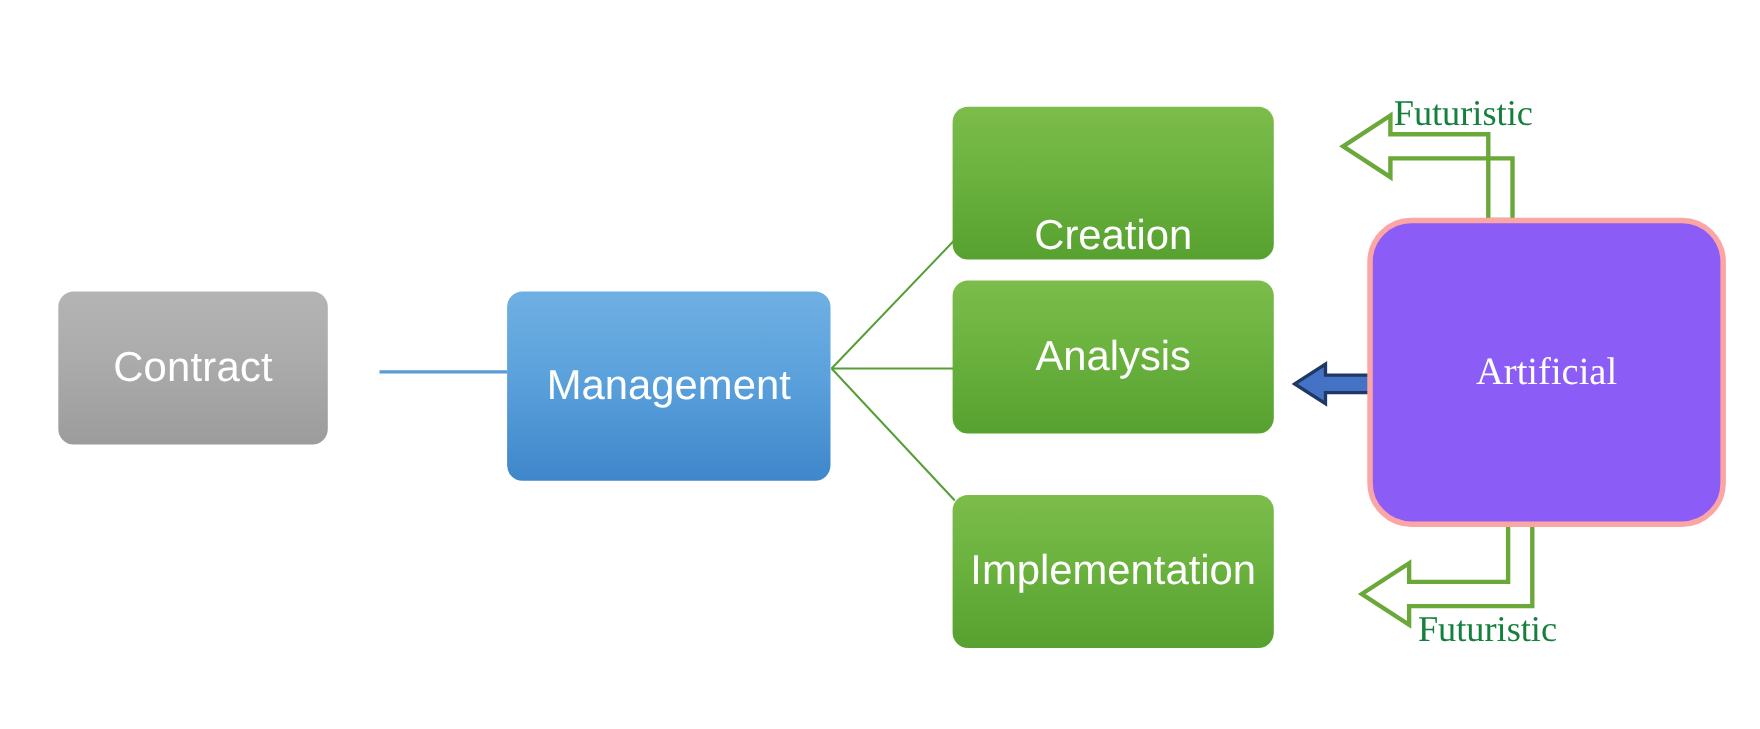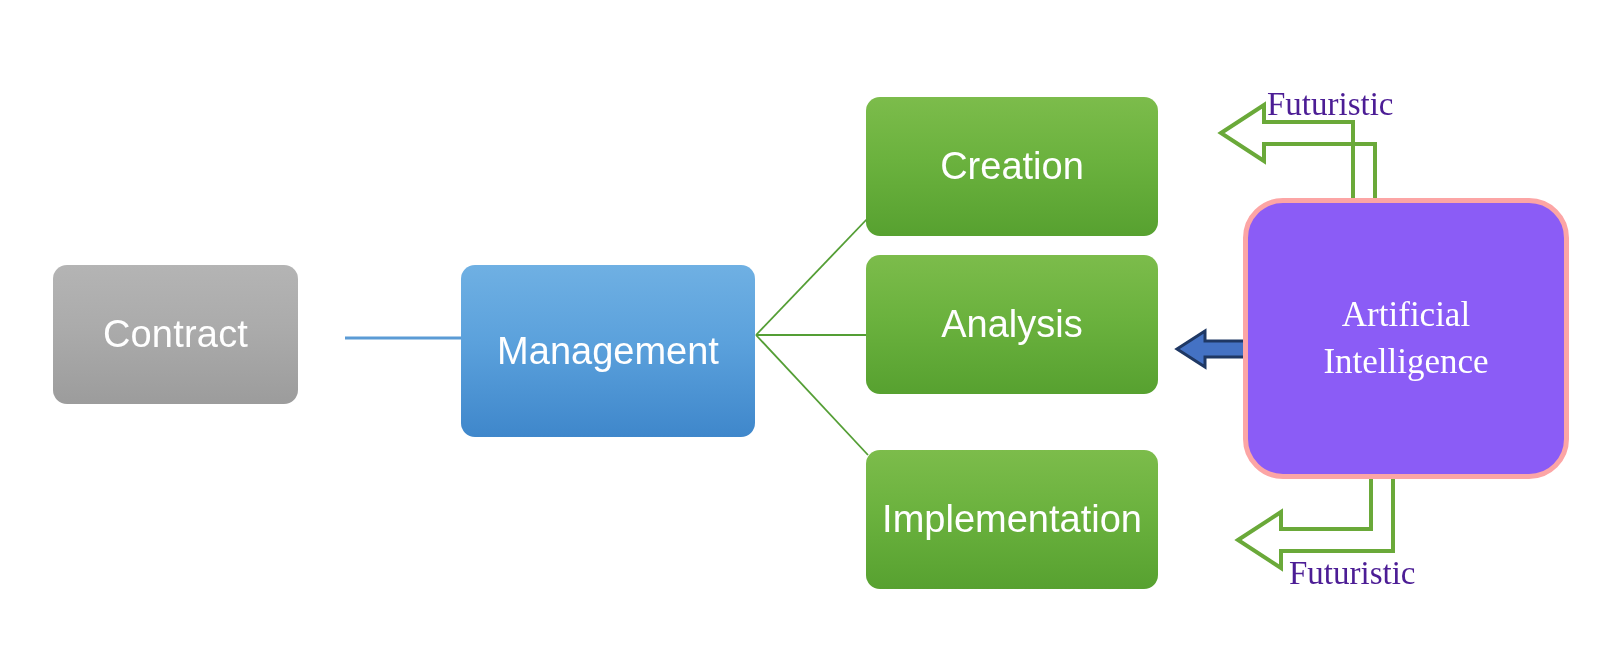--- a/index.html
+++ b/index.html
@@ -60,21 +60,21 @@
 
   
   .node-green {
     left: 866px;
     width: 292px;
     height: 139px;
     border-radius: 14px;
     background: linear-gradient(180deg, #7cbc4b 0%, #6bb23e 45%, #57a130 100%);
     font-weight: 300;
   }
-  #node-creation { top: 97px; font-size: 38px; }
+  #node-creation { top: 97px; font-size: 38px; align-items: flex-end; }
   #node-analysis { top: 255px; font-size: 38px; }
   #node-implementation { top: 450px; font-size: 38px; }
 
   
   #node-ai {
     left: 1243px;
     top: 198px;
     width: 326px;
     height: 281px;
     border-radius: 40px;
@@ -84,21 +84,21 @@
     font-size: 35px;
     font-weight: 400;
     line-height: 1.32;
   }
 
   
   .futuristic-label {
     position: absolute;
     font-family: "Liberation Serif", serif;
     font-size: 33px;
-    color: #4c1d95;
+    color: #15803d;
     white-space: nowrap;
   }
   #label-futuristic-top { left: 1267px; top: 86px; }
   #label-futuristic-bottom { left: 1289px; top: 555px; }
 
   
   #connectors {
     position: absolute;
     left: 0;
     top: 0;
@@ -145,21 +145,20 @@
     <span class="node-label">Analysis</span>
   </div>
 
   <div class="node node-green" id="node-implementation">
     <span class="node-label">Implementation</span>
   </div>
 
   <div class="node" id="node-ai">
     <div>
       <span>Artificial</span><br>
-      <span>Intelligence</span>
     </div>
   </div>
 
   <div class="futuristic-label" id="label-futuristic-top">Futuristic</div>
 
   <div class="futuristic-label" id="label-futuristic-bottom">Futuristic</div>
 
 </div>
 
 </body></html>

